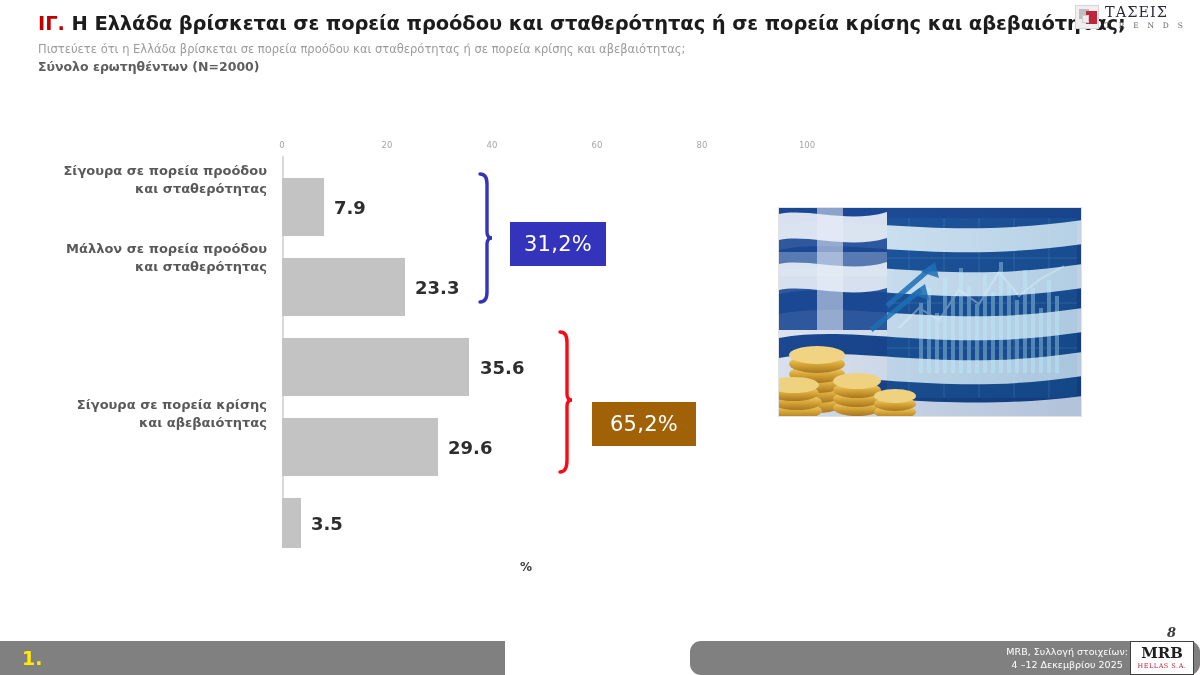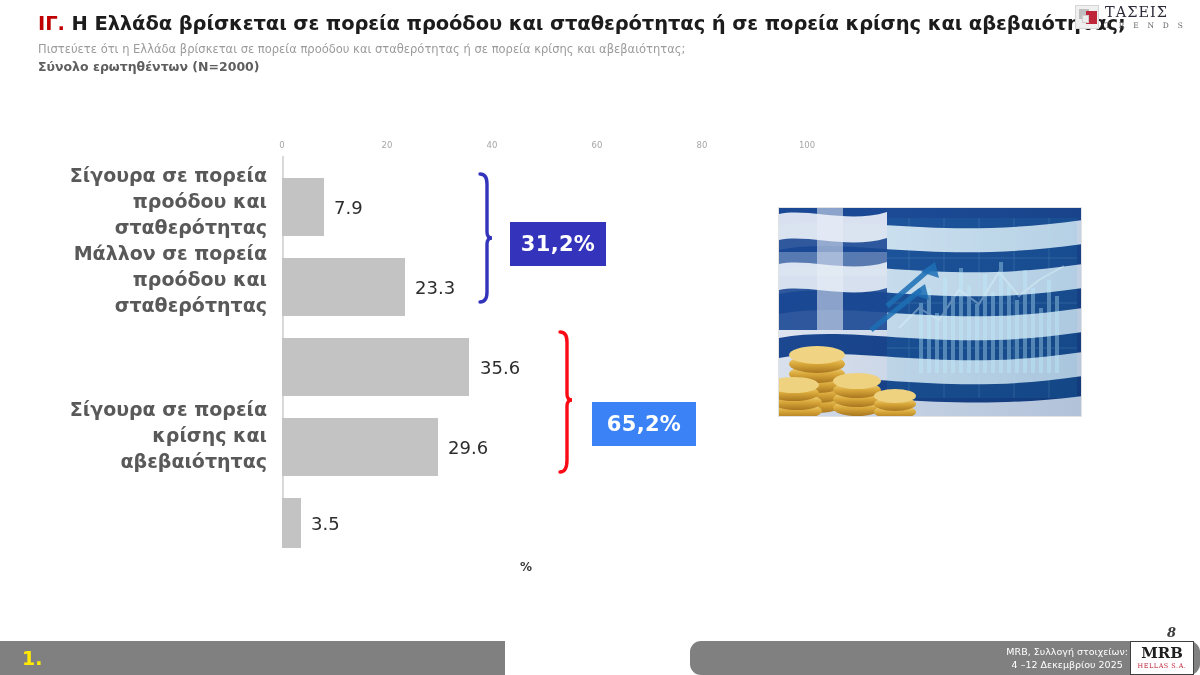--- a/index.html
+++ b/index.html
@@ -88,47 +88,47 @@
   }
   .bar-row {
     position: absolute; left: 0; height: 58px;
   }
   .bar {
     position: absolute; left: 0; top: 0; height: 100%;
     background: #c3c3c3;
   }
   .bar-value {
     position: absolute; top: 50%; transform: translateY(-50%);
-    font-size: 18px; font-weight: normal; color: #2d2d2d;
+    font-size: 18px; font-weight: bold; color: #2d2d2d;
     white-space: nowrap;
   }
   .cat-label {
     position: absolute; right: 0; width: 210px;
     text-align: right;
-    font-size: 19px; font-weight: bold; color: #595959;
+    font-size: 13px; font-weight: bold; color: #595959;
     line-height: 1.38;
   }
   .cat-labels {
     position: absolute; left: 55px; top: 16px; width: 212px; height: 390px;
   }
   .pct-axis-label {
     position: absolute; left: 520px; top: 420px;
     font-size: 12px; font-weight: bold; color: #3a3a3a;
   }
 
   
   .brace { position: absolute; }
   .callout {
     position: absolute;
     display: flex; align-items: center; justify-content: center;
-    color: #ffffff; font-weight: bold; font-size: 21px;
+    color: #ffffff; font-weight: normal; font-size: 21px;
     letter-spacing: 0.3px;
   }
   .callout-blue { background: #3333bb; }
-  .callout-red  { background: #3b82f6; }
+  .callout-red  { background: #a16207; }
 
   
   .photo {
     position: absolute; left: 778px; top: 207px;
     width: 304px; height: 210px;
     overflow: hidden;
     border: 1px solid #e2e2e2;
   }
   .photo svg { display: block; }
 

